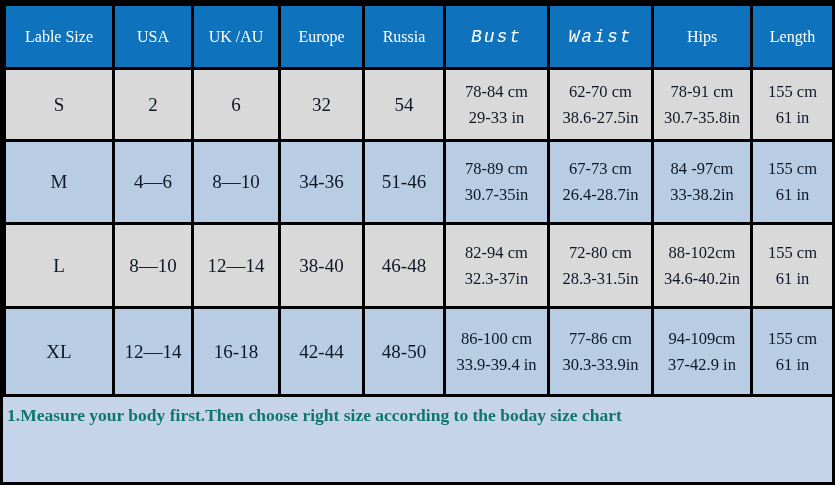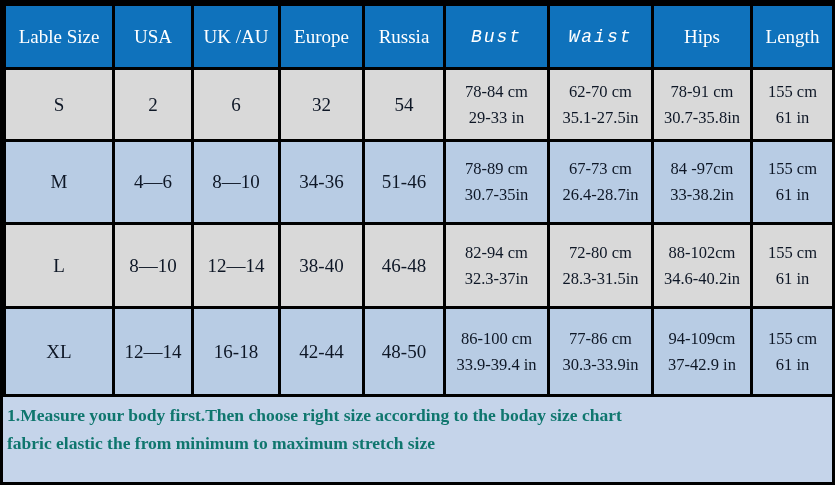--- a/index.html
+++ b/index.html
@@ -21,21 +21,21 @@
     border: 3px solid #000;
     padding: 0;
     text-align: center;
     vertical-align: middle;
     overflow: hidden;
   }
   thead th {
     background: #0f72bc;
     color: #ffffff;
     font-weight: normal;
-    font-size: 19px;
+    font-size: 16px;
     height: 61px;
   }
   thead th.mono {
     font-family: "Liberation Mono", monospace;
     font-size: 18px;
     letter-spacing: 2px;
     font-style: italic;
   }
   tbody td { color: #0e1726; font-size: 19px; }
   tr.gray td { background: #d9d9d9; }
@@ -89,21 +89,21 @@
         <td>2</td>
         <td>6</td>
         <td>32</td>
         <td>54</td>
         <td class="meas">
           <div>78-84 cm</div>
           <div>29-33 in</div>
         </td>
         <td class="meas">
           <div>62-70 cm</div>
-          <div>35.1-27.5in</div>
+          <div>38.6-27.5in</div>
         </td>
         <td class="meas">
           <div>78-91 cm</div>
           <div>30.7-35.8in</div>
         </td>
         <td class="meas">
           <div>155 cm</div>
           <div>61 in</div>
         </td>
       </tr>
@@ -173,15 +173,14 @@
         </td>
         <td class="meas">
           <div>155 cm</div>
           <div>61 in</div>
         </td>
       </tr>
     </tbody>
   </table>
   <div class="notes">
     <div>1.Measure your body first.Then choose right size according to the boday size chart</div>
-    <div>fabric elastic the from minimum to maximum stretch size</div>
   </div>
 </div>
 
 </body></html>

